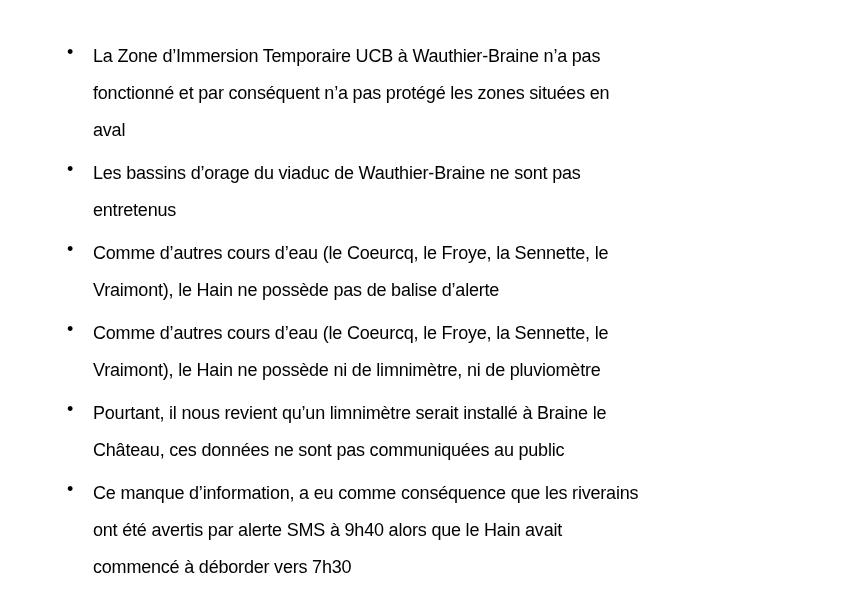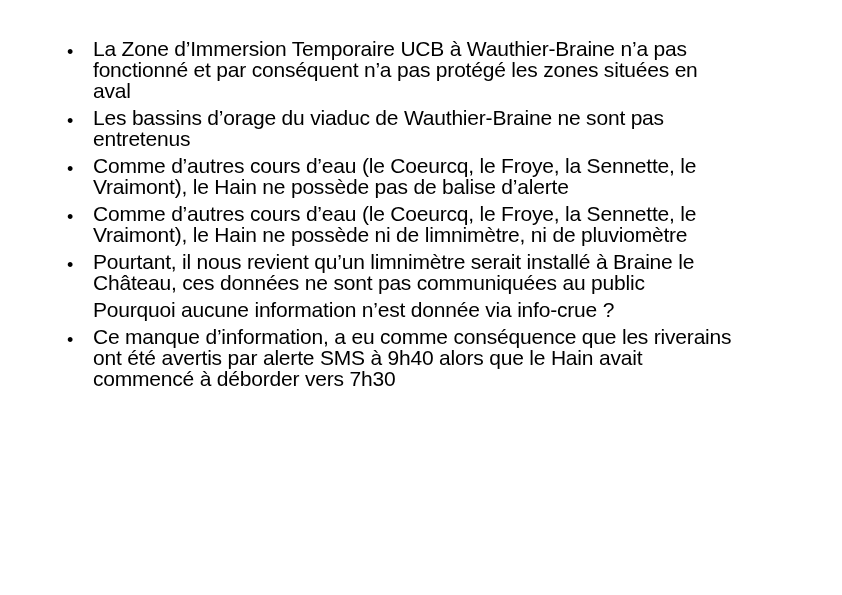--- a/index.html
+++ b/index.html
@@ -34,22 +34,22 @@
   }
   .marker {
     flex: 0 0 26px;
     width: 26px;
     font-size: 18px;
     line-height: 28.4px;
   }
   .text {
     flex: 1 1 auto;
     white-space: pre-line;
-    font-size: 21px;
-    line-height: 21px;
+    font-size: 18px;
+    line-height: 37px;
     letter-spacing: -0.2px;
   }
 </style>
 </head>
 <body>
 
 <div class="slide">
   <div class="content" id="bullet-list">
       <div class="item">
         <span class="marker">•</span>
@@ -71,23 +71,19 @@
         <span class="marker">•</span>
         <span class="text">Comme d’autres cours d’eau (le Coeurcq, le Froye, la Sennette, le
 Vraimont), le Hain ne possède ni de limnimètre, ni de pluviomètre</span>
       </div>
       <div class="item">
         <span class="marker">•</span>
         <span class="text">Pourtant, il nous revient qu’un limnimètre serait installé à Braine le
 Château, ces données ne sont pas communiquées au public</span>
       </div>
       <div class="item">
-        <span class="marker"></span>
-        <span class="text">Pourquoi aucune information n’est donnée via info-crue ?</span>
-      </div>
-      <div class="item">
         <span class="marker">•</span>
         <span class="text">Ce manque d’information, a eu comme conséquence que les riverains
 ont été avertis par alerte SMS à 9h40 alors que le Hain avait
 commencé à déborder vers 7h30</span>
       </div>
     </div>
 </div>
 
 </body></html>

